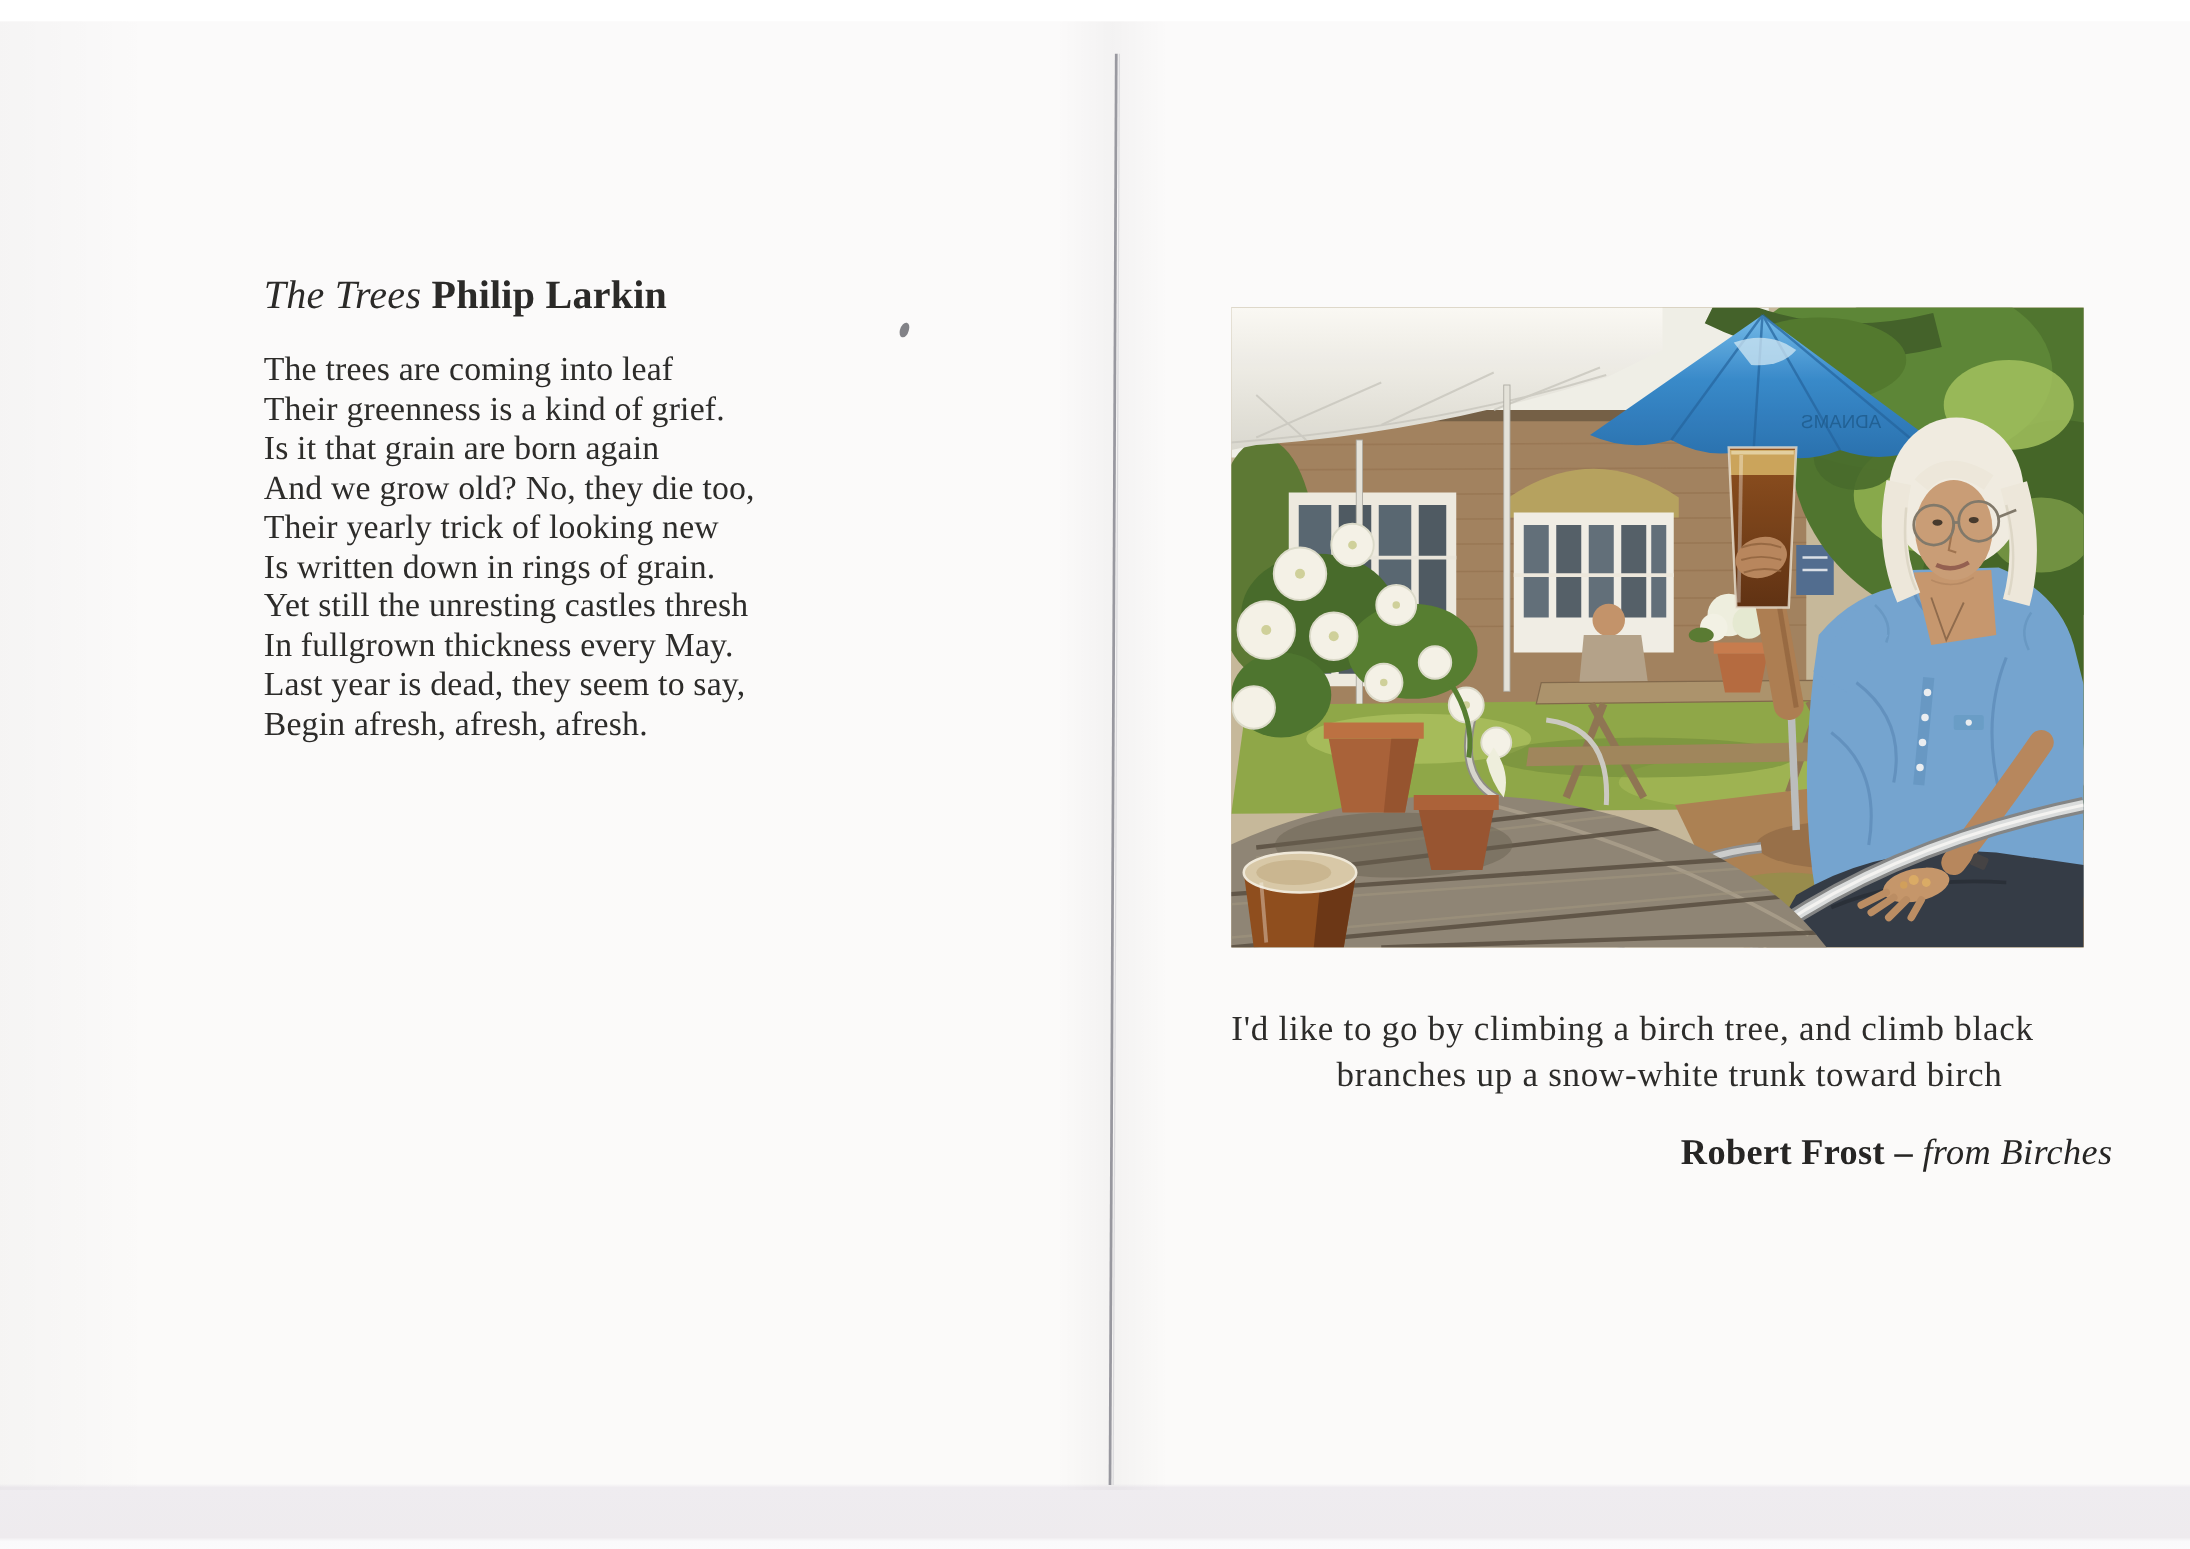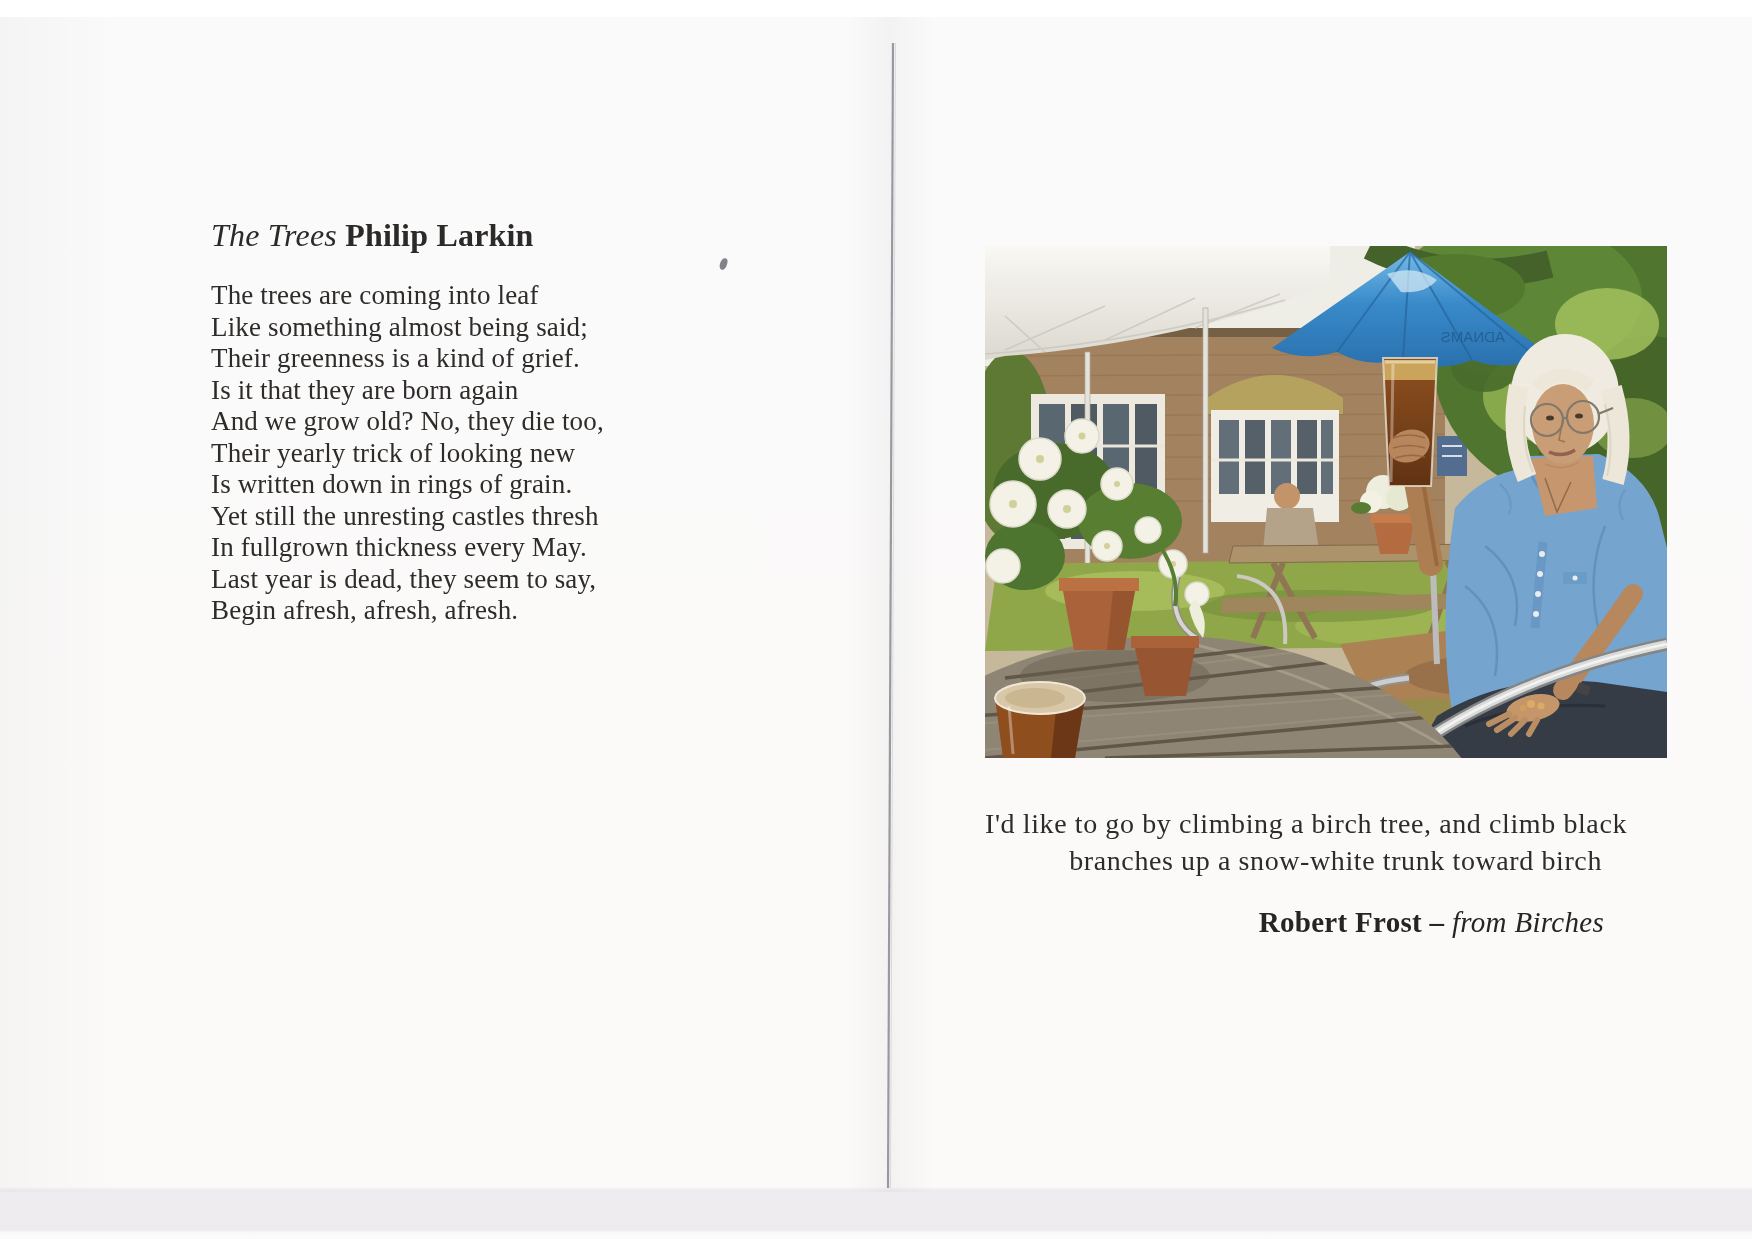--- a/index.html
+++ b/index.html
@@ -45,21 +45,21 @@
     overflow:hidden;background:#b9ab8c;
   }
   .photo svg{display:block;width:100%;height:100%;}
   
   .quote{
     position:absolute;left:985px;top:788px;width:617px;
     text-align:right;font-size:28px;line-height:37px;
     letter-spacing:.6px;color:#2d2c2a;white-space:nowrap;
   }
   .attribution{
-    position:absolute;left:927px;top:889px;width:677px;
+    position:absolute;left:1013px;top:889px;width:677px;
     text-align:right;font-size:29px;letter-spacing:.3px;
     color:#262524;white-space:nowrap;
   }
   .attribution .a-bold{font-weight:700;}
   .attribution .a-italic{font-style:italic;}
 </style>
 </head>
 <body>
 
 <div class="scan">
@@ -68,23 +68,22 @@
   <div class="shade-fold"></div>
 
   <div>
     <div class="poem-title">
       <span class="t-italic">The Trees</span>
       <span> </span>
       <span class="t-bold">Philip Larkin</span>
     </div>
     <div class="poem-body">
       <div>The trees are coming into leaf</div>
-      <div>Like something almost being said;</div>
       <div>Their greenness is a kind of grief.</div>
-      <div>Is it that they are born again</div>
+      <div>Is it that grain are born again</div>
       <div>And we grow old? No, they die too,</div>
       <div>Their yearly trick of looking new</div>
       <div>Is written down in rings of grain.</div>
       <div>Yet still the unresting castles thresh</div>
       <div>In fullgrown thickness every May.</div>
       <div>Last year is dead, they seem to say,</div>
       <div>Begin afresh, afresh, afresh.</div>
     </div>
     <div class="speck"></div>
   </div>

